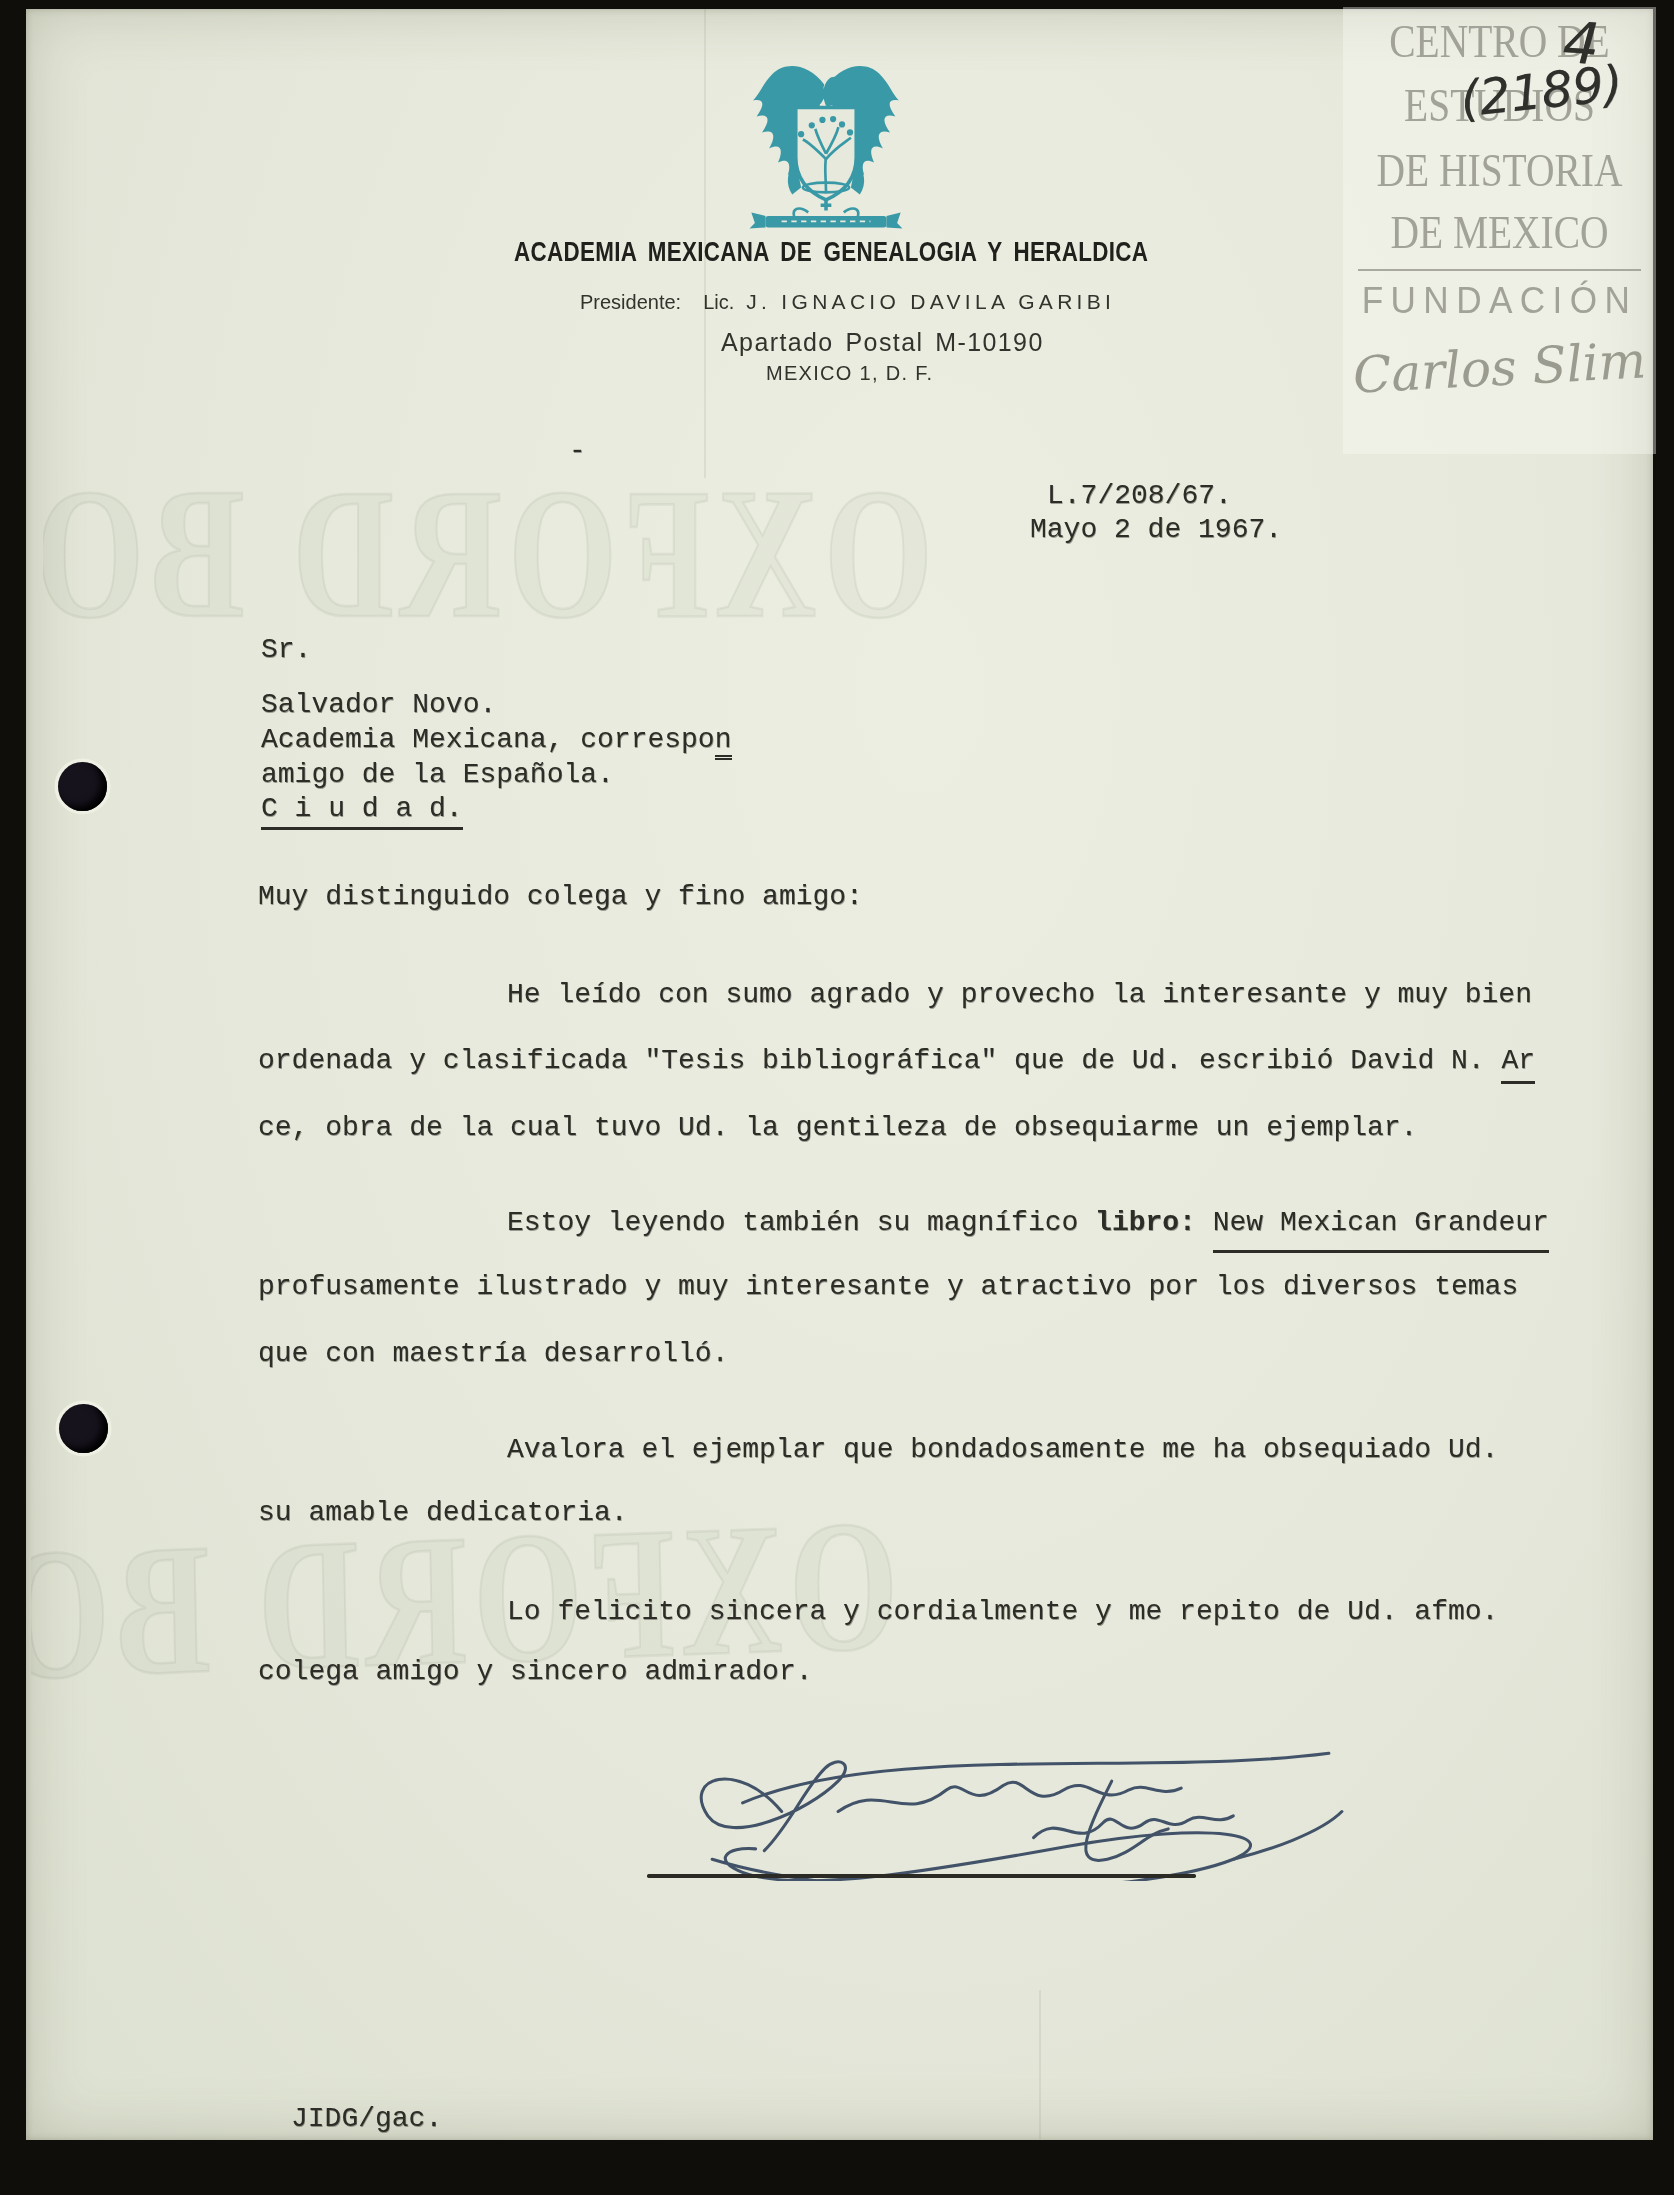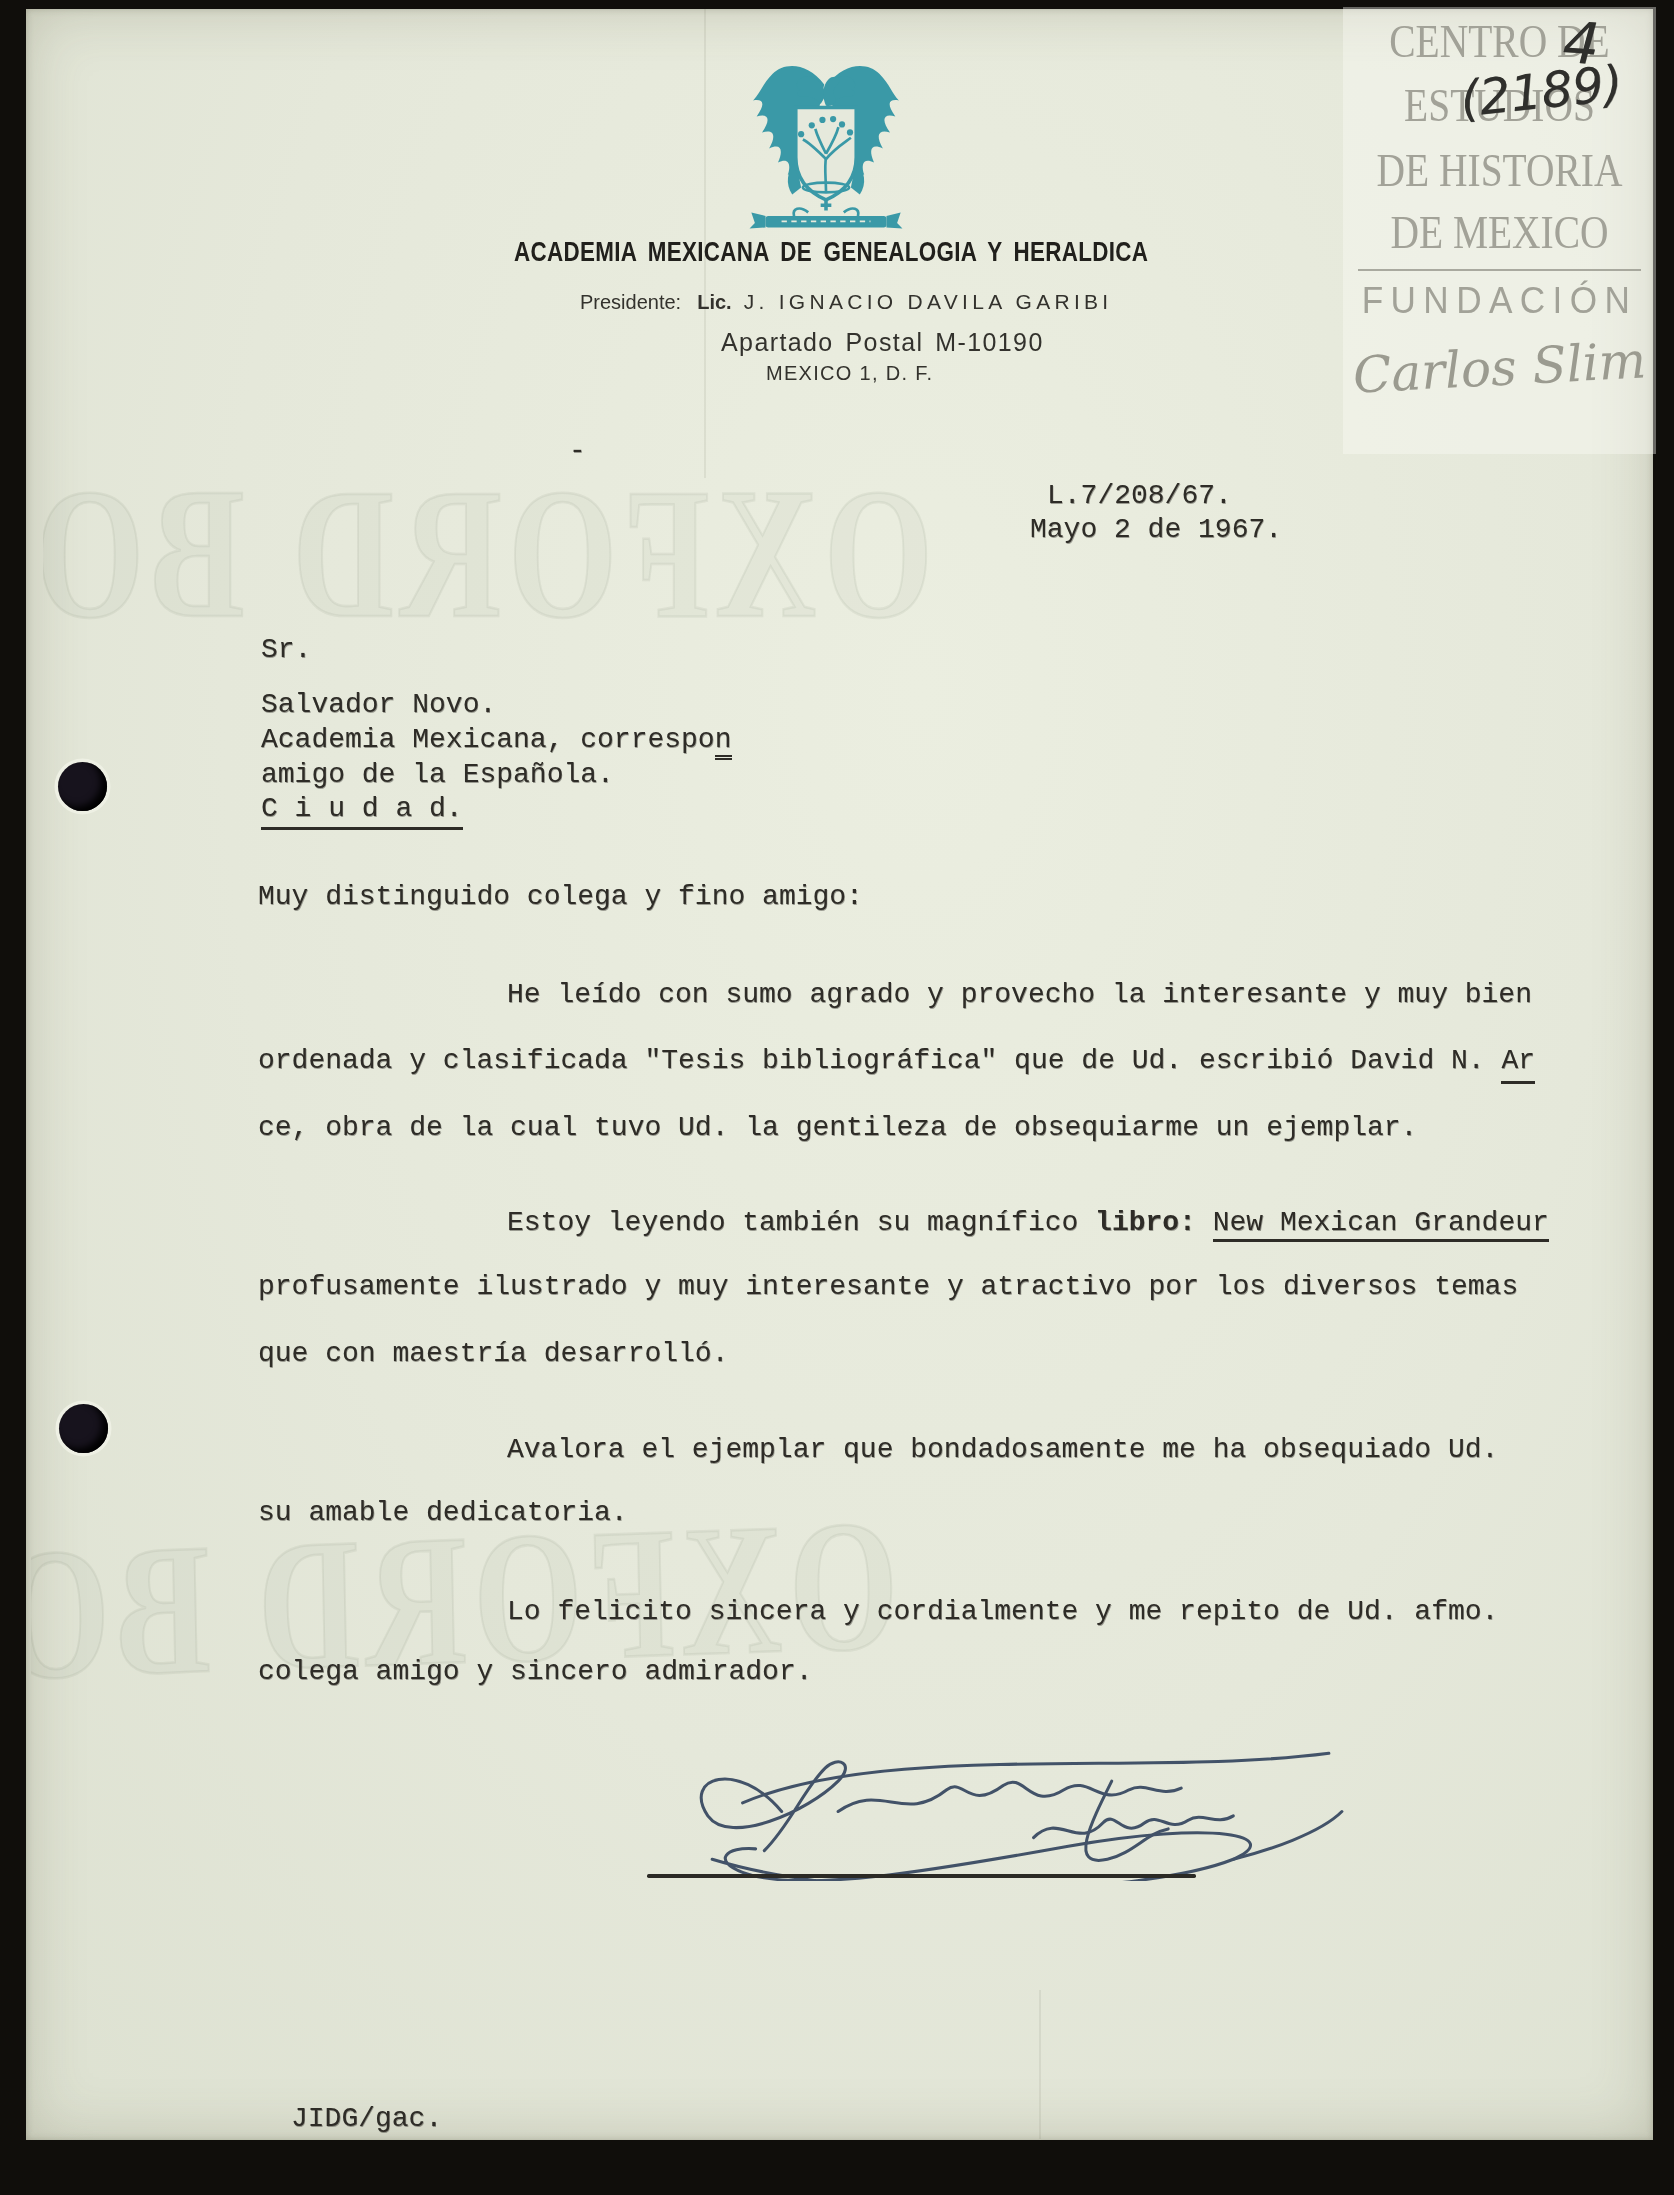--- a/index.html
+++ b/index.html
@@ -8,29 +8,29 @@
   .paper{position:absolute;left:26px;top:8.7px;width:1627px;height:2131px;
          background:radial-gradient(ellipse at 55% 32%,#ebeee0 0%,#e5e8da 55%,#dde1d1 100%);
          box-shadow:inset 0 0 61px rgba(80,78,52,0.22), inset 0 0 7px rgba(60,58,40,0.25);}
   .crease{position:absolute;background:rgba(95,95,78,0.10);}
   
   .type{position:absolute;font-family:"Liberation Mono","DejaVu Sans Mono",monospace;
         font-size:28px;line-height:31px;color:#2e2c27;white-space:pre;
         text-shadow:0.6px 0.6px 0 rgba(46,44,39,0.42);}
   .u-solid{border-bottom:3.5px solid #2e2c27;padding-bottom:5px;}
   .u-double{border-bottom:5.2px double #2e2c27;padding-bottom:0;}
-  .u-phrase{border-bottom:3.5px solid #2e2c27;padding-bottom:1px;}
+  .u-phrase{border-bottom:3.5px solid #2e2c27;padding-bottom:12px;}
   .bold{font-weight:700;}
   
   .lh-title{position:absolute;left:514px;top:236px;font-family:"Liberation Sans",sans-serif;
             font-weight:700;font-size:28px;color:#21201c;letter-spacing:0.4px;word-spacing:6px;
             transform:scaleX(0.80);transform-origin:0 50%;white-space:nowrap;}
   .lh-line{position:absolute;color:#33322d;white-space:nowrap;}
   .pres{left:580px;top:290px;font-size:20px;}
-  .pres .lic{margin-left:16px;font-weight:bold;}
+  .pres .lic{margin-left:22px;}
   .pres .pname{margin-left:12px;letter-spacing:4.3px;font-size:21px;}
   .apdo{left:721px;top:328px;font-size:25px;letter-spacing:1.4px;word-spacing:3.5px;}
   .mex{left:766px;top:362px;font-size:20px;letter-spacing:1.3px;}
   
   .stamp-block{position:absolute;left:1343px;top:7px;width:313px;height:447px;
                background:rgba(252,252,246,0.38);}
   .stamp-line{position:absolute;left:1343px;width:313px;text-align:center;
               font-family:"Liberation Serif",serif;color:#a2a298;font-size:47px;
               transform:scaleX(0.84);white-space:nowrap;}
   .stamp-divider{position:absolute;left:1358px;top:269px;width:283px;height:1.7px;

